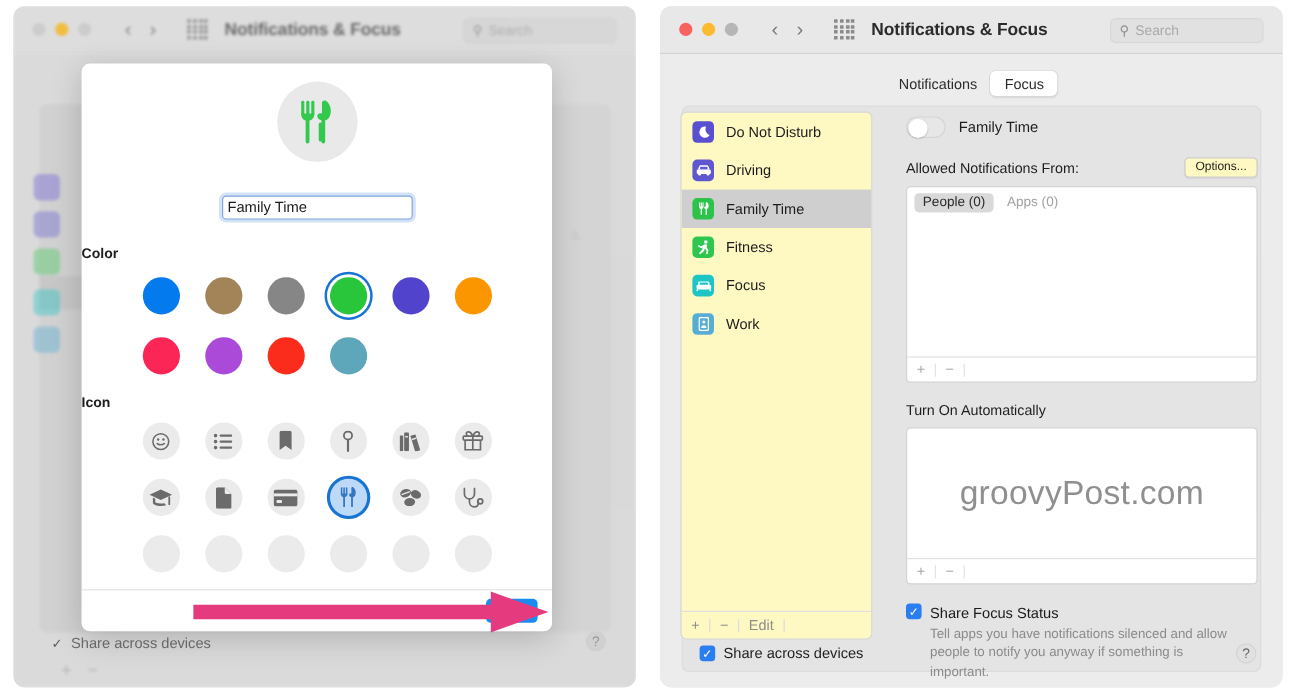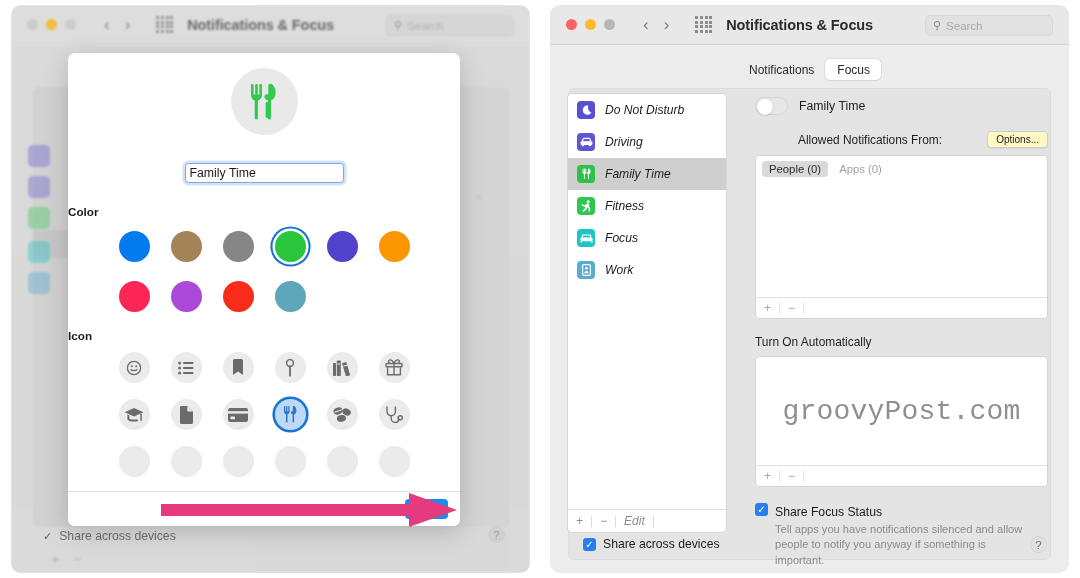--- a/index.html
+++ b/index.html
@@ -116,21 +116,21 @@
   .tab {
     font-size: 12px; color:#2b2b2b; padding: 3.5px 11px; border-radius: 5px;
   }
   .tab.active { background:#fff; box-shadow: 0 0 0 0.7px #d7d7d7, 0 1px 1.5px rgba(0,0,0,0.10); padding-left: 12px; }
   .rw-panel {
     position:absolute; left: 18px; top: 43px; width: 483px; height: 472px;
     background:#e4e4e4; border: 1px solid #dcdcdc; border-radius: 6px;
   }
   .rw-list {
     position:absolute; left: 17px; top: 48px; width: 160px; height: 440px;
-    background:#ffffff; border:1px solid #d6d6d6; border-radius: 5px; overflow:hidden;font-style:italic;
+    background:#fef9c3; border:1px solid #d6d6d6; border-radius: 5px; overflow:hidden;
   }
   .li { height: 32px; display:flex; align-items:center; gap: 10px; padding-left: 9px; }
   .li.sel { background:#cfcfcf; }
   .li-ic {
     width: 18px; height:18px; border-radius: 4px; flex: 0 0 18px;
     display:flex; align-items:center; justify-content:center; color:#fff;
   }
   .li-label { font-size: 12.1px; color:#1c1c1c; }
   .rw-list-foot {
     position:absolute; left:0; bottom:0; width:100%; height: 23px;
@@ -145,21 +145,21 @@
   .toggle {
     width: 33px; height: 18px; border-radius: 9px; background:#e7e7e7;
     border:1px solid #d5d5d5; position:relative;
   }
   .toggle .knob {
     position:absolute; left: 1px; top: 0.5px; width: 16px; height: 16px;
     border-radius:50%; background:#fff; box-shadow:0 0.5px 1.5px rgba(0,0,0,0.25);
   }
   .toggle-label { font-size: 12.3px; color:#1e1e1e; }
   .field-head { display:flex; align-items:center; justify-content:space-between; margin-top: 16px; }
-  .field-head .ft { font-size: 11.9px; color:#1e1e1e;margin-left:43px; }
+  .field-head .ft { font-size: 11.9px; color:#1e1e1e; }
   .opt-btn {
     font-size: 10px; color:#1e1e1e; background:#fef9c3; border:1px solid #cdcdcd;
     border-radius: 4px; padding: 2px 8px; box-shadow: 0 1px 1px rgba(0,0,0,0.06);
     font-family:"Liberation Sans", sans-serif;
   }
   .boxpanel {
     margin-top: 7px; background:#fff; border:1px solid #d3d3d3; border-radius: 4px;
     position: relative; overflow:hidden;
   }
   .box-tabs { display:flex; gap: 4px; padding: 5px 6px 4px; }
@@ -168,21 +168,21 @@
   .pill.off { color:#a2a2a2; }
   .box-foot {
     height: 21px; border-top:1px solid #e2e2e2; display:flex; align-items:center;
     font-size: 12px; color:#a8a8a8;
   }
   .box-foot span { padding: 0 8px; }
   .box-foot .sep { width:1px; height:11px; background:#e2e2e2; padding:0; }
   .sect-title2 { font-size: 11.9px; color:#1e1e1e; margin-top: 16px; }
   .watermark {
     height: 108px; display:flex; align-items:center; justify-content:center;
-    font-family:Liberation Mono, monospace; font-size: 28px; color:#8f8f8f; letter-spacing: 0.2px;
+    font-family:Liberation Sans, sans-serif; font-size: 28px; color:#8f8f8f; letter-spacing: 0.2px;
   }
   .cbrow { display:flex; gap: 7px; margin-top: 15px; }
   .cbox {
     width: 13px; height:13px; border-radius: 3px; background:#2a7ef0; flex:0 0 13px;
     display:flex; align-items:center; justify-content:center; color:#fff; font-size: 10px;
     margin-top:1px;
   }
   .cb-title { font-size: 12.2px; color:#1b1b1b; }
   .cb-sub { font-size: 11.1px; color:#8b8b8b; line-height: 1.38; margin-top: 2px; max-width: 262px; }
   .rw-share {

